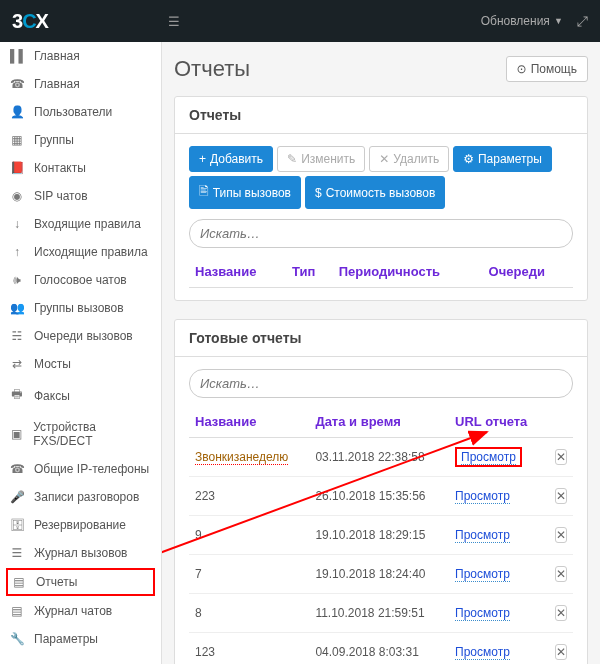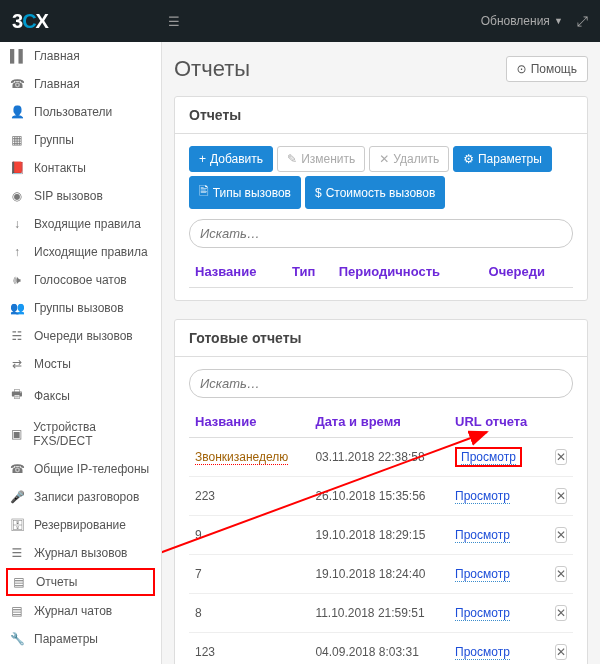--- a/index.html
+++ b/index.html
@@ -72,21 +72,21 @@
     <div class="nav-item">
         <span class="nav-icon">▦</span>
         <span>Группы</span>
       </div>
     <div class="nav-item">
         <span class="nav-icon">📕</span>
         <span>Контакты</span>
       </div>
     <div class="nav-item">
         <span class="nav-icon">◉</span>
-        <span>SIP вызовов</span>
+        <span>SIP чатов</span>
       </div>
     <div class="nav-item">
         <span class="nav-icon">↓</span>
         <span>Входящие правила</span>
       </div>
     <div class="nav-item">
         <span class="nav-icon">↑</span>
         <span>Исходящие правила</span>
       </div>
     <div class="nav-item">

